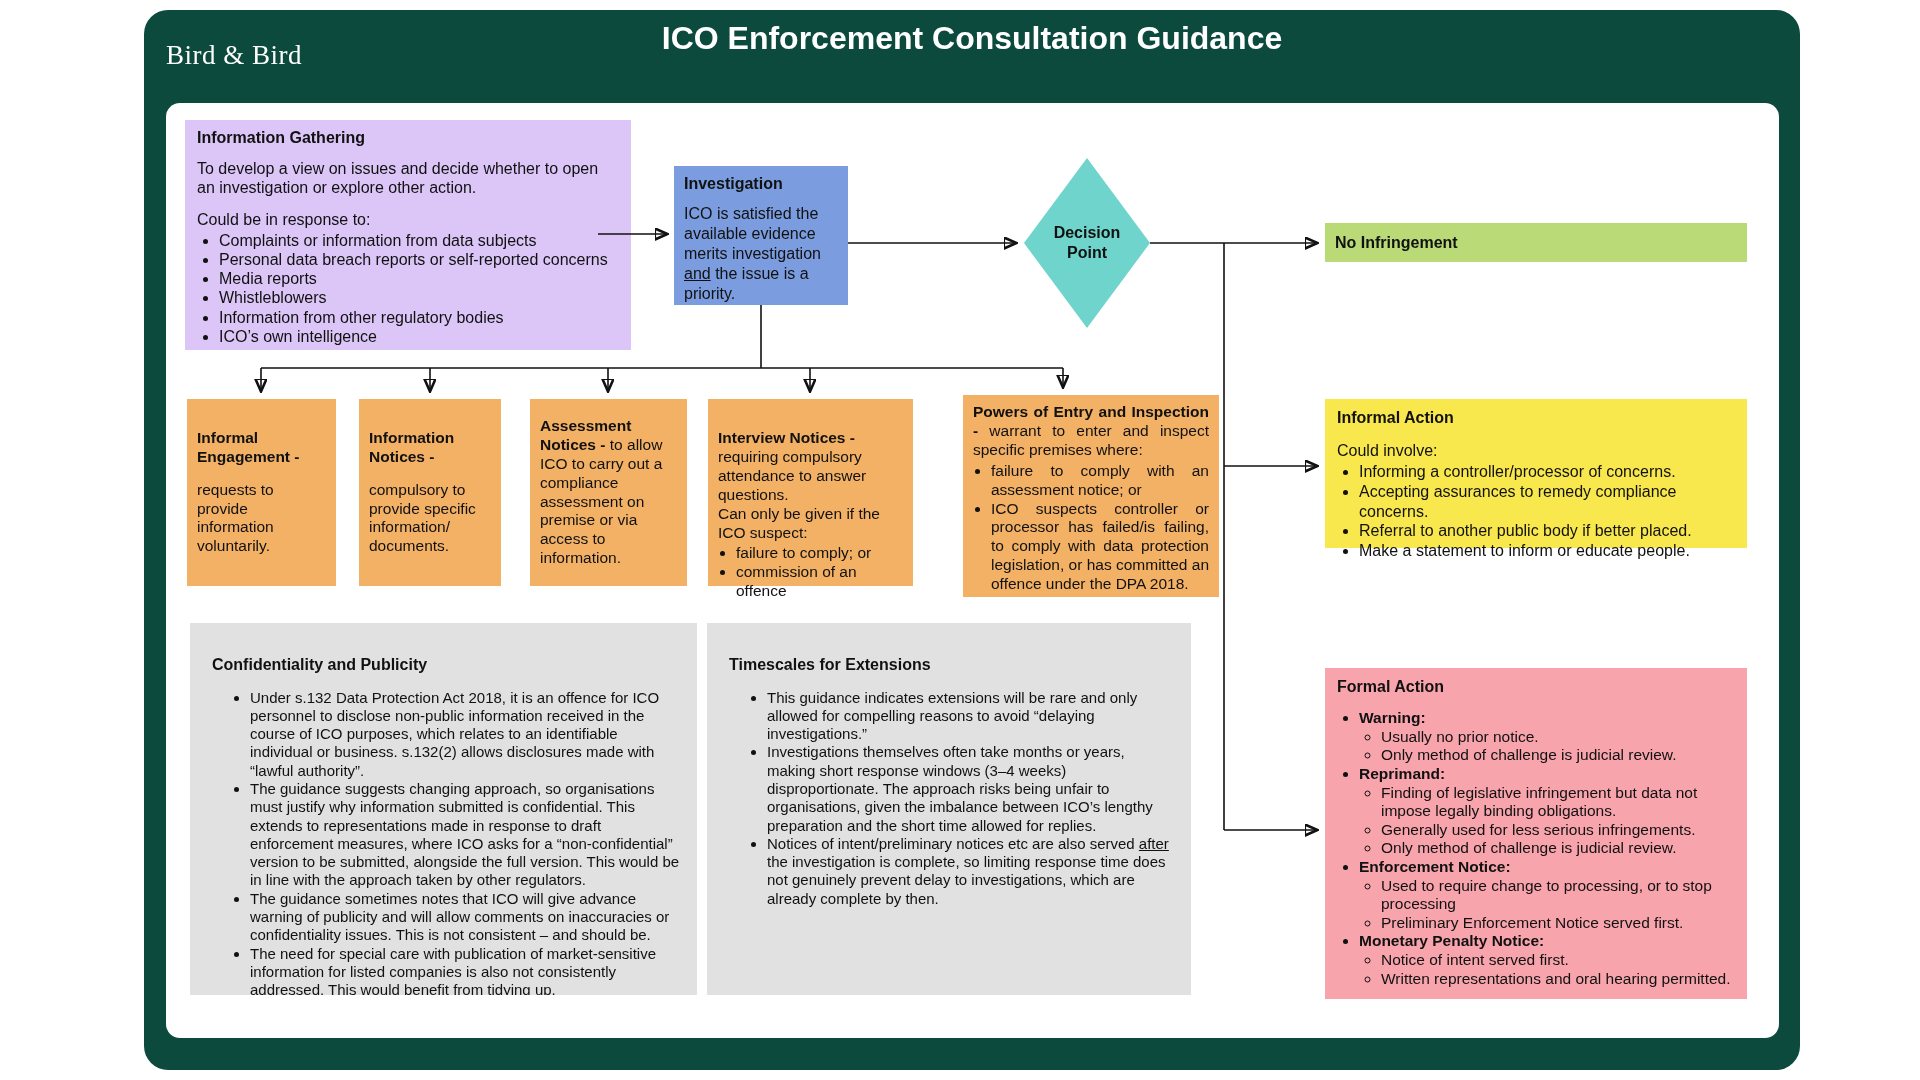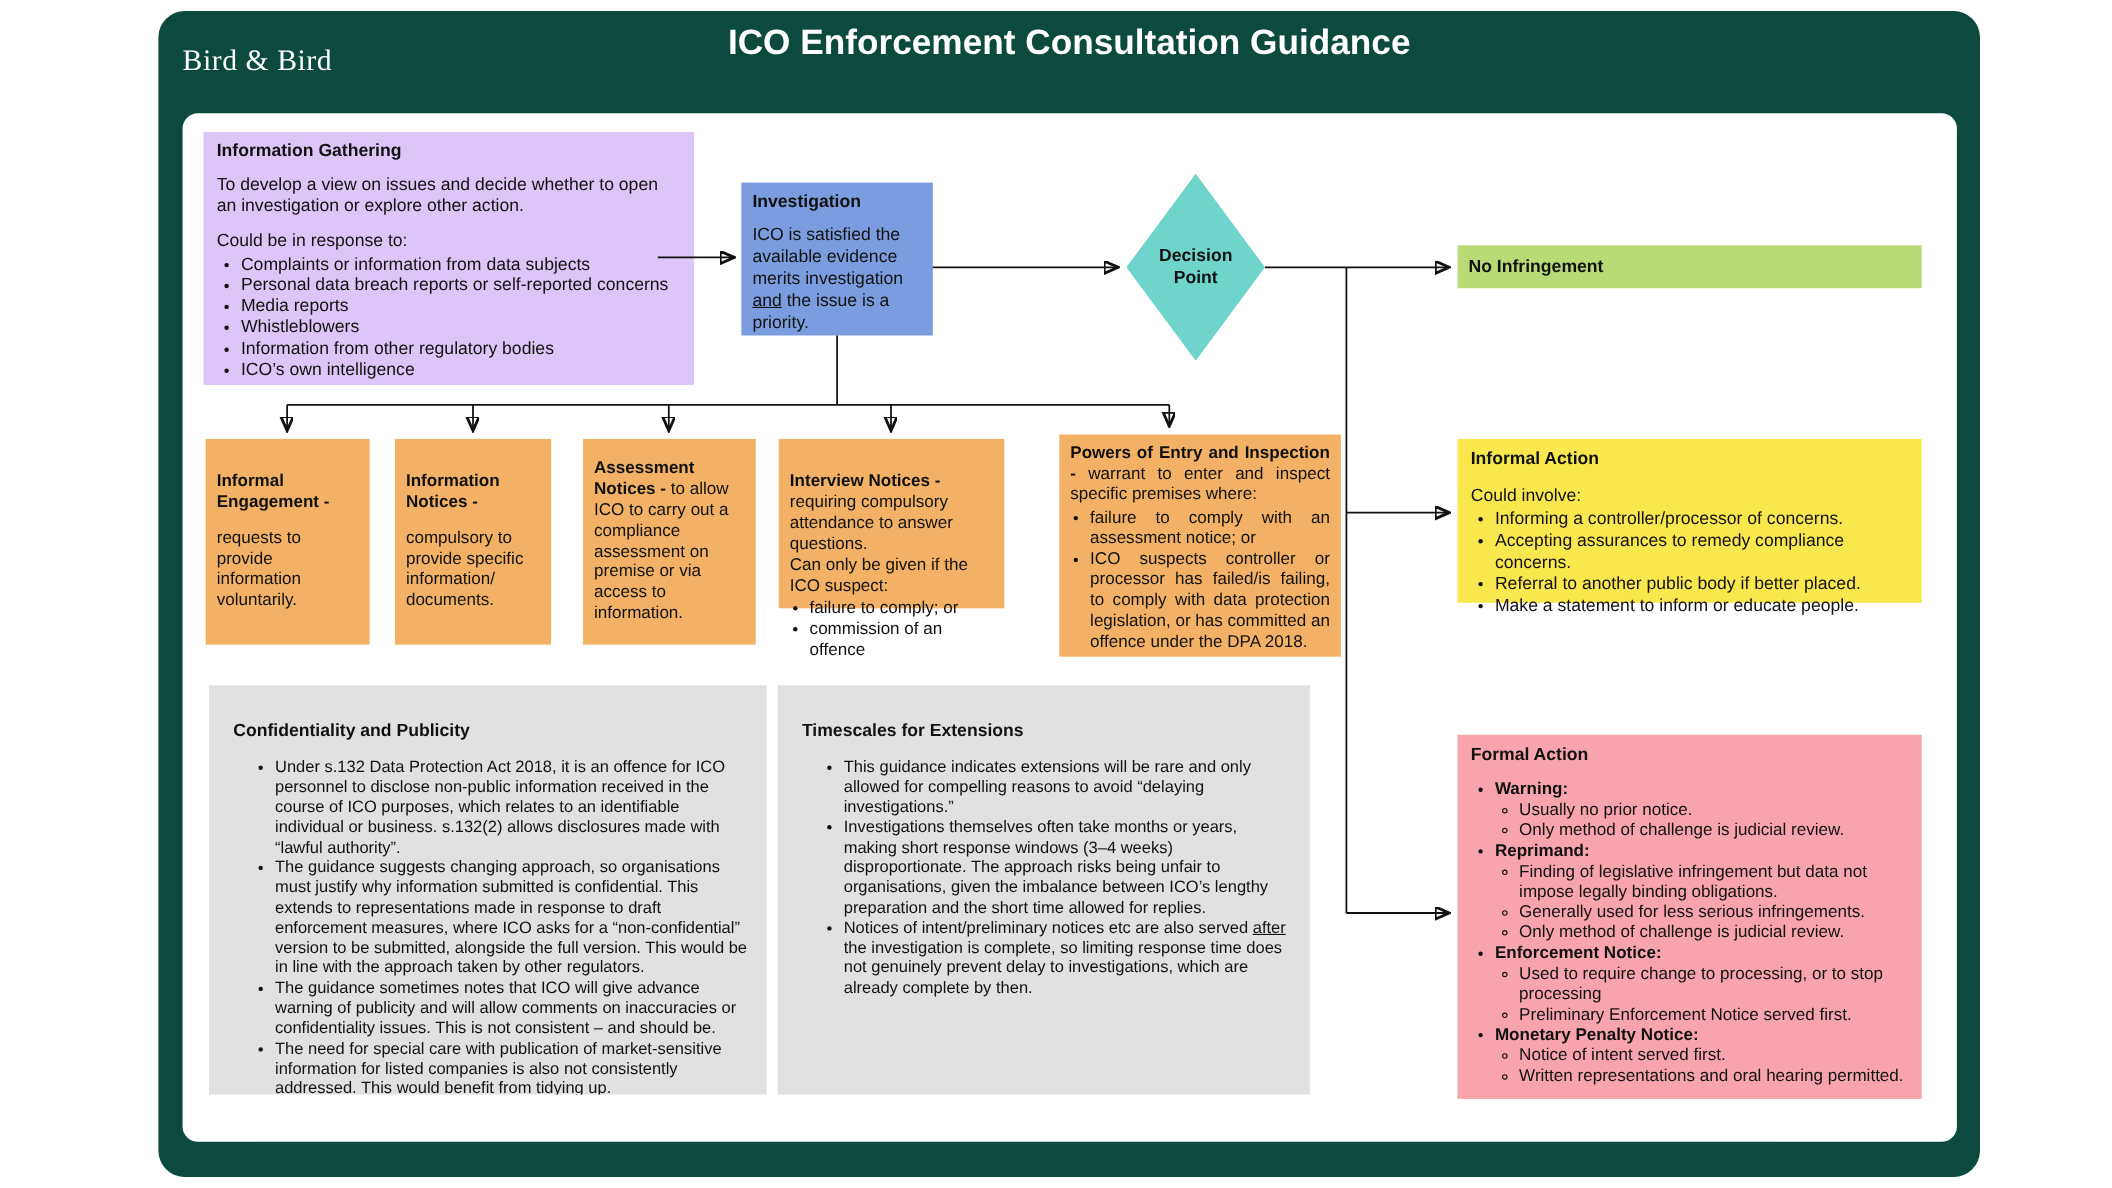--- a/index.html
+++ b/index.html
@@ -34,21 +34,21 @@
   #diamond .diamond-label { width:80px; text-align:center; font-weight:700; font-size:16px; line-height:1.25; }
 
   #box-no-infringement { left:1159px; top:120px; width:422px; height:39px;
       background:var(--green,#B9DA77); display:flex; align-items:center;
       padding:0 10px; font-weight:700; font-size:16px; }
 
   .orange { background:var(--orange,#F3B166); padding:8px 10px; font-size:15.5px; line-height:1.22; }
   #orange-1 { left:21px; top:296px; width:149px; height:187px; display:flex; flex-direction:column; justify-content:center; }
   #orange-2 { left:193px; top:296px; width:142px; height:187px; display:flex; flex-direction:column; justify-content:center; }
   #orange-3 { left:364px; top:296px; width:157px; height:187px; display:flex; flex-direction:column; justify-content:center; }
-  #orange-4 { left:542px; top:296px; width:205px; height:154px; padding-top:30px; }
+  #orange-4 { left:542px; top:296px; width:205px; height:187px; padding-top:30px; }
   #orange-5 { left:769px; top:292px; width:256px; height:202px; text-align:justify;margin-left:28px; }
   .orange .box-title { margin-bottom:0; }
   #orange-1 .box-title, #orange-2 .box-title { margin-bottom:14px; }
   .orange ul { padding-left:18px; }
 
   .gray { background:var(--gray,#E1E1E1); padding:26px 16px; font-size:15px; line-height:1.22; overflow:hidden; }
   .gray .box-title { font-size:16px; margin:6px 0 0 6px; }
   .gray ul { padding-left:44px; margin-top:14px; }
   #gray-1 { left:24px; top:520px; width:507px; height:372px; }
   #gray-2 { left:541px; top:520px; width:484px; height:372px; }

